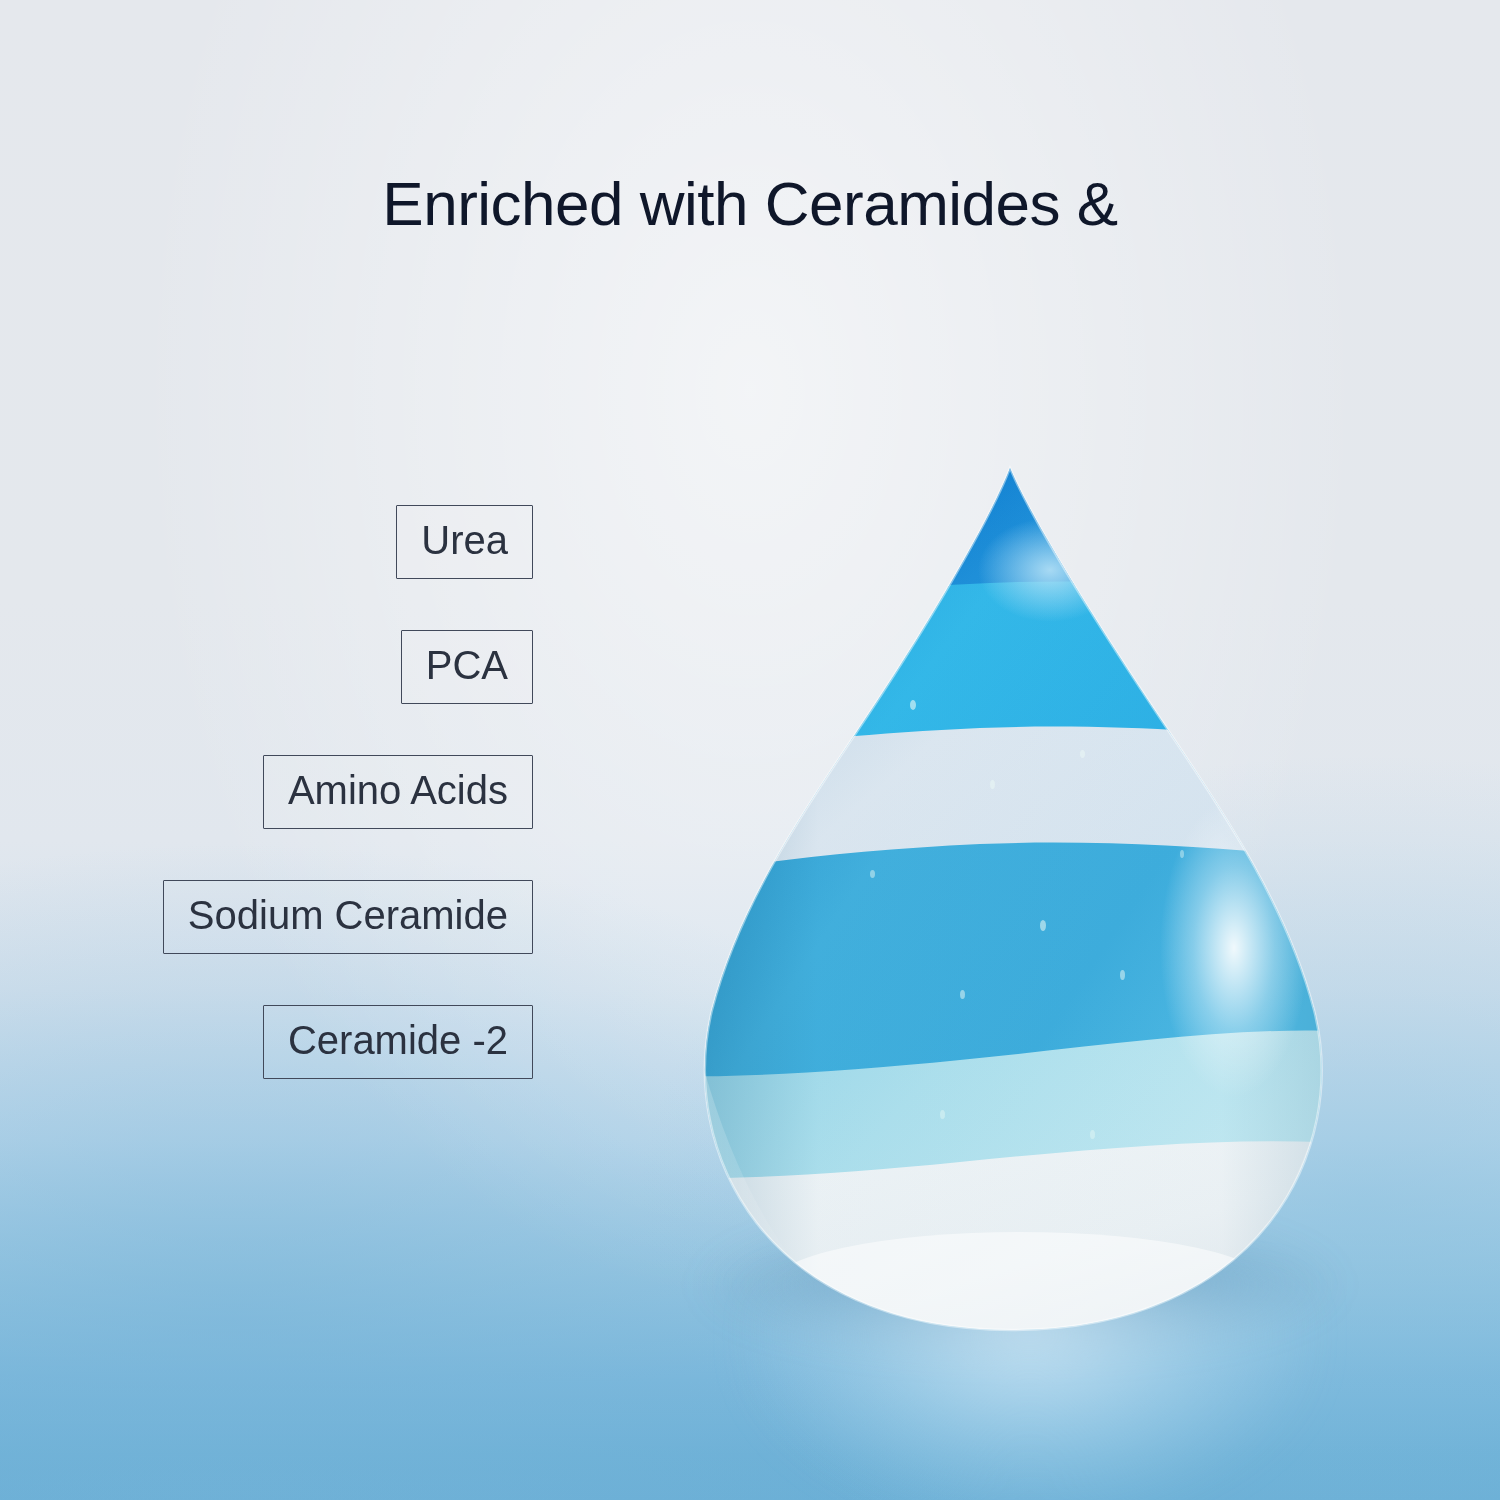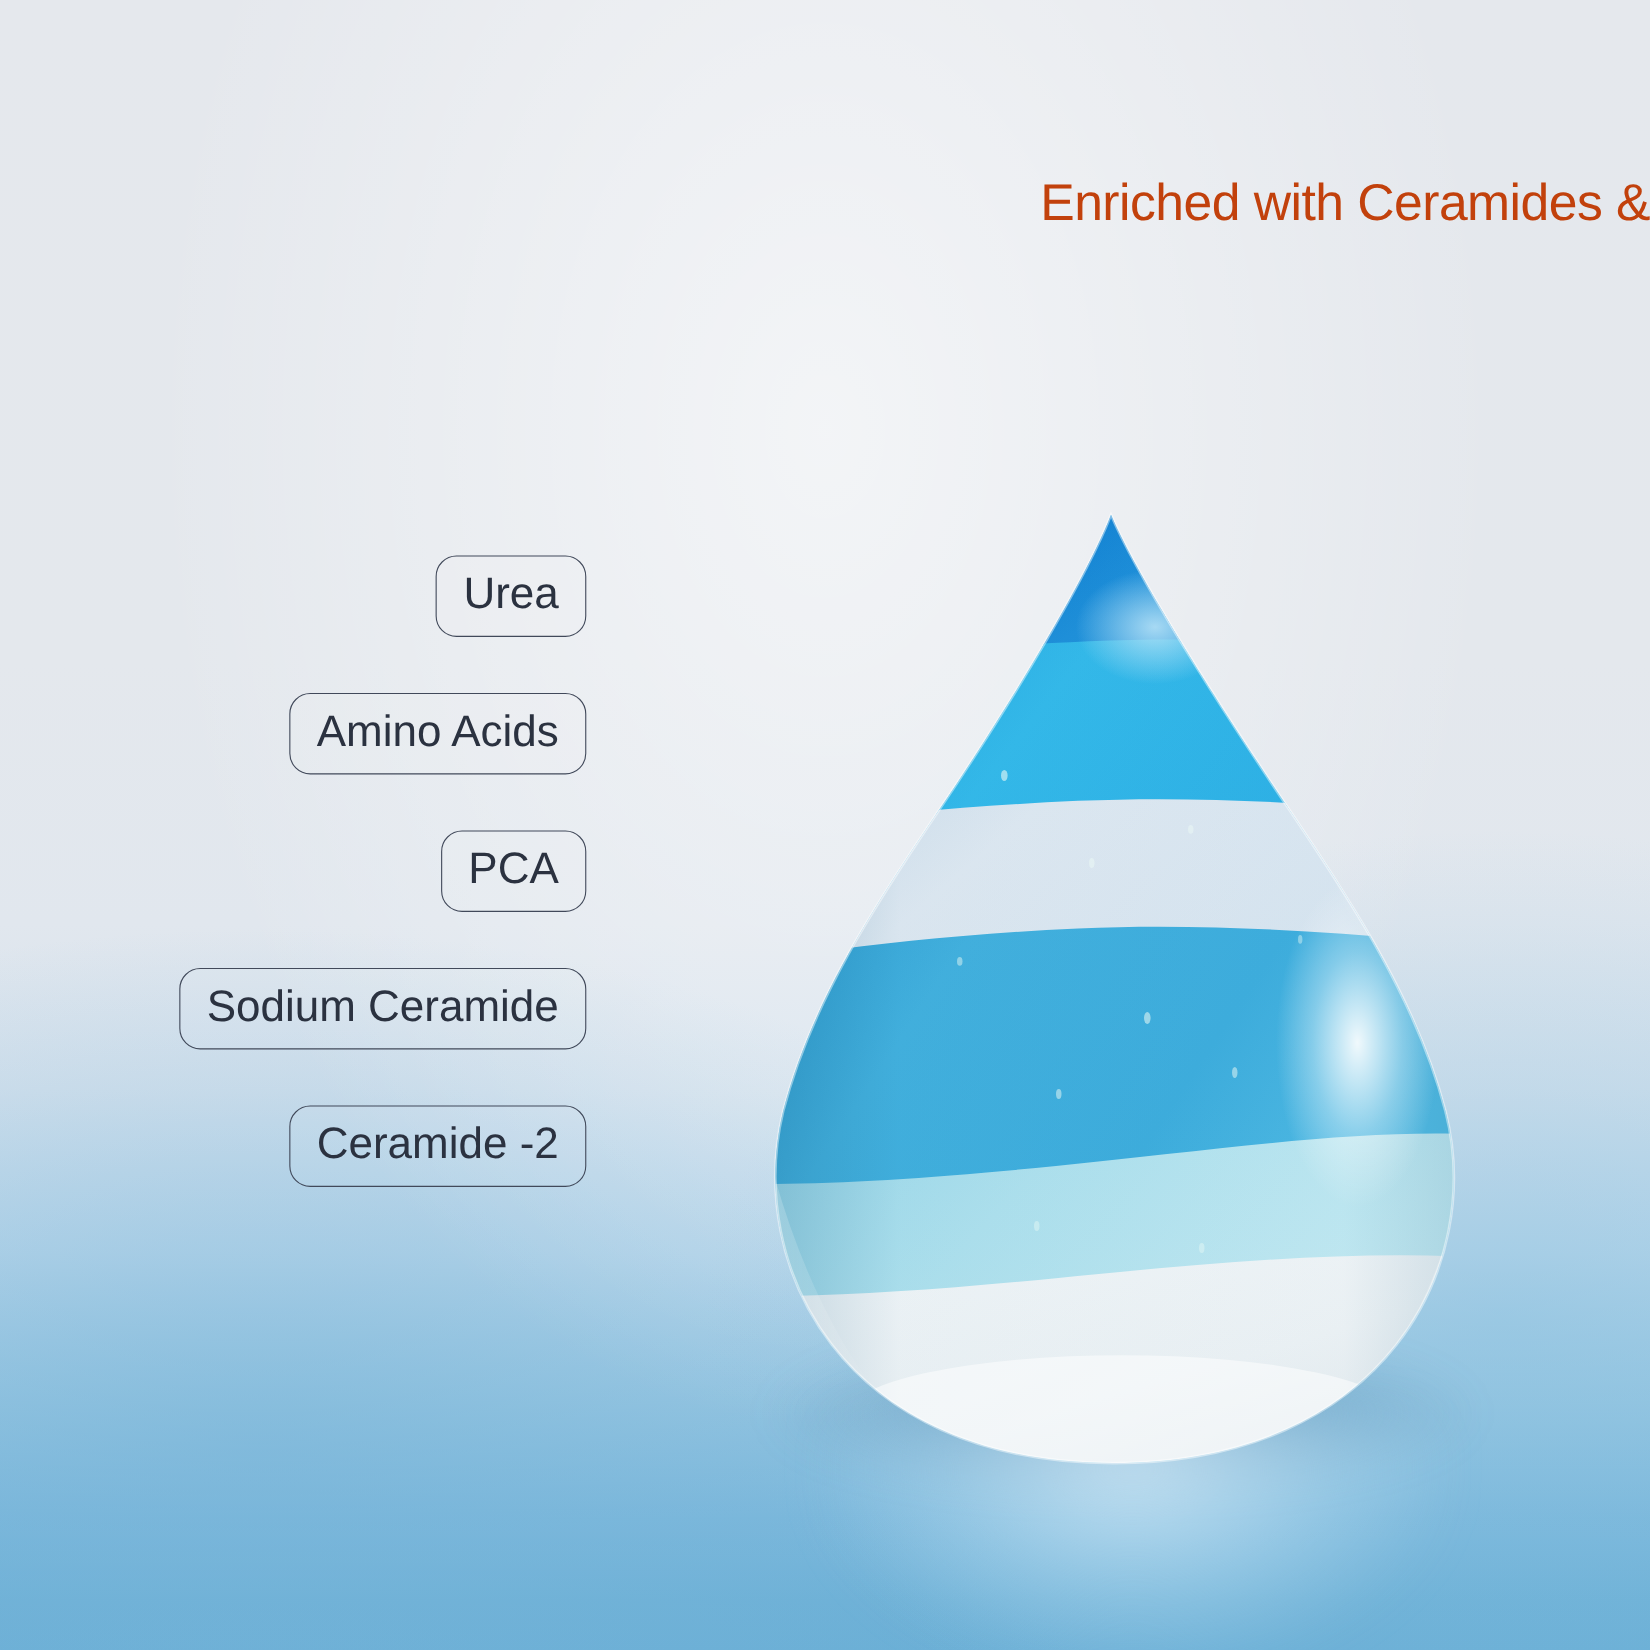--- a/index.html
+++ b/index.html
@@ -33,41 +33,41 @@
     background:radial-gradient(ellipse at 70% 50%, rgba(132,190,222,.45) 0%, rgba(132,190,222,0) 70%);
   }
   .bg-vignette{
     position:absolute;inset:0;
     background:radial-gradient(ellipse at 50% 26%, rgba(255,255,255,.55) 0%, rgba(255,255,255,0) 58%);
   }
 
   
   .headline{
     position:absolute;left:0;right:0;top:125px;
-    text-align:right;
-    color:#c2410c;
-    font-size:47px;
+    text-align:center;
+    color:#0f172a;
+    font-size:62px;
     line-height:1.18;
     letter-spacing:-0.5px;
     font-weight:400;
     white-space:nowrap;
   }
   .headline .l2{display:block;}
   .headline .plus5{font-weight:700;letter-spacing:-1px;}
 
   
   .chip-col{
     position:absolute;
     left:0;top:505px;width:533px;
     display:flex;flex-direction:column;align-items:flex-end;
   }
   .chip{
     box-sizing:border-box;
     border:1.7px solid #41495a;
-    border-radius:19px;
+    border-radius:1px;
     color:#2b3240;
     background:rgba(255,255,255,0.05);
     font-size:40px;
     line-height:1;
     padding:14px 24px 18px 24px;
     white-space:nowrap;
   }
   .chip + .chip{margin-top:51px;}
 
   
@@ -98,22 +98,22 @@
   <div class="bg-tint-left"></div>
   <div class="bg-tint-right"></div>
   <div class="bg-vignette"></div>
 
   <h1 class="headline">
     <span class="l1">Enriched with Ceramides &amp;</span>
   </h1>
 
   <div class="chip-col">
     <div class="chip">Urea</div>
+    <div class="chip">PCA</div>
     <div class="chip">Amino Acids</div>
-    <div class="chip">PCA</div>
     <div class="chip">Sodium Ceramide</div>
     <div class="chip">Ceramide -2</div>
   </div>
 
   <div class="drop-wrap">
 
     <div class="drop-shadow"></div>
     <div class="drop-reflect"></div>
 
     <svg class="drop" viewBox="0 0 720 920">

